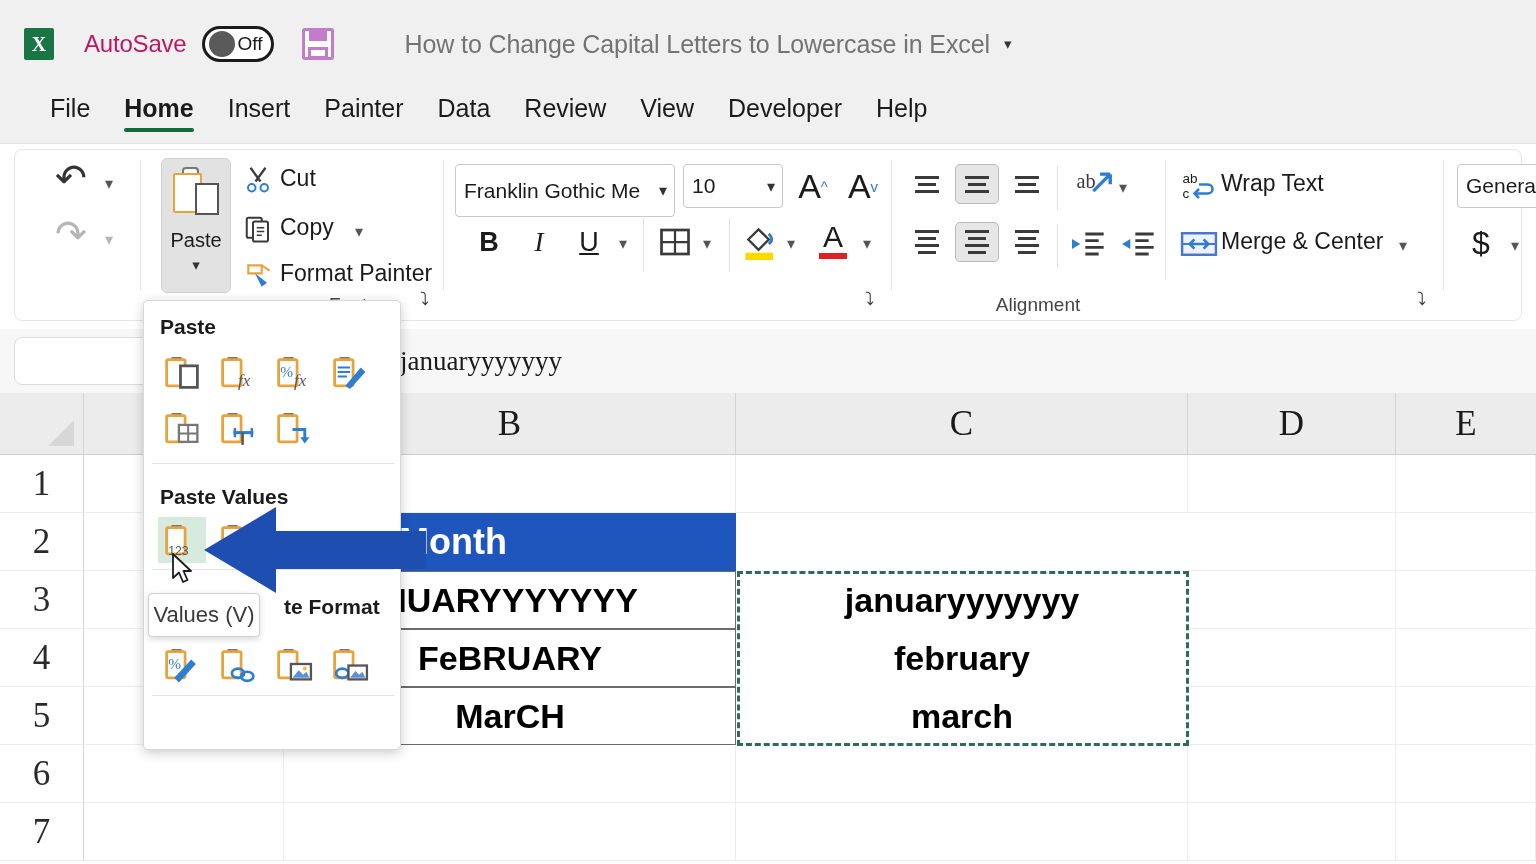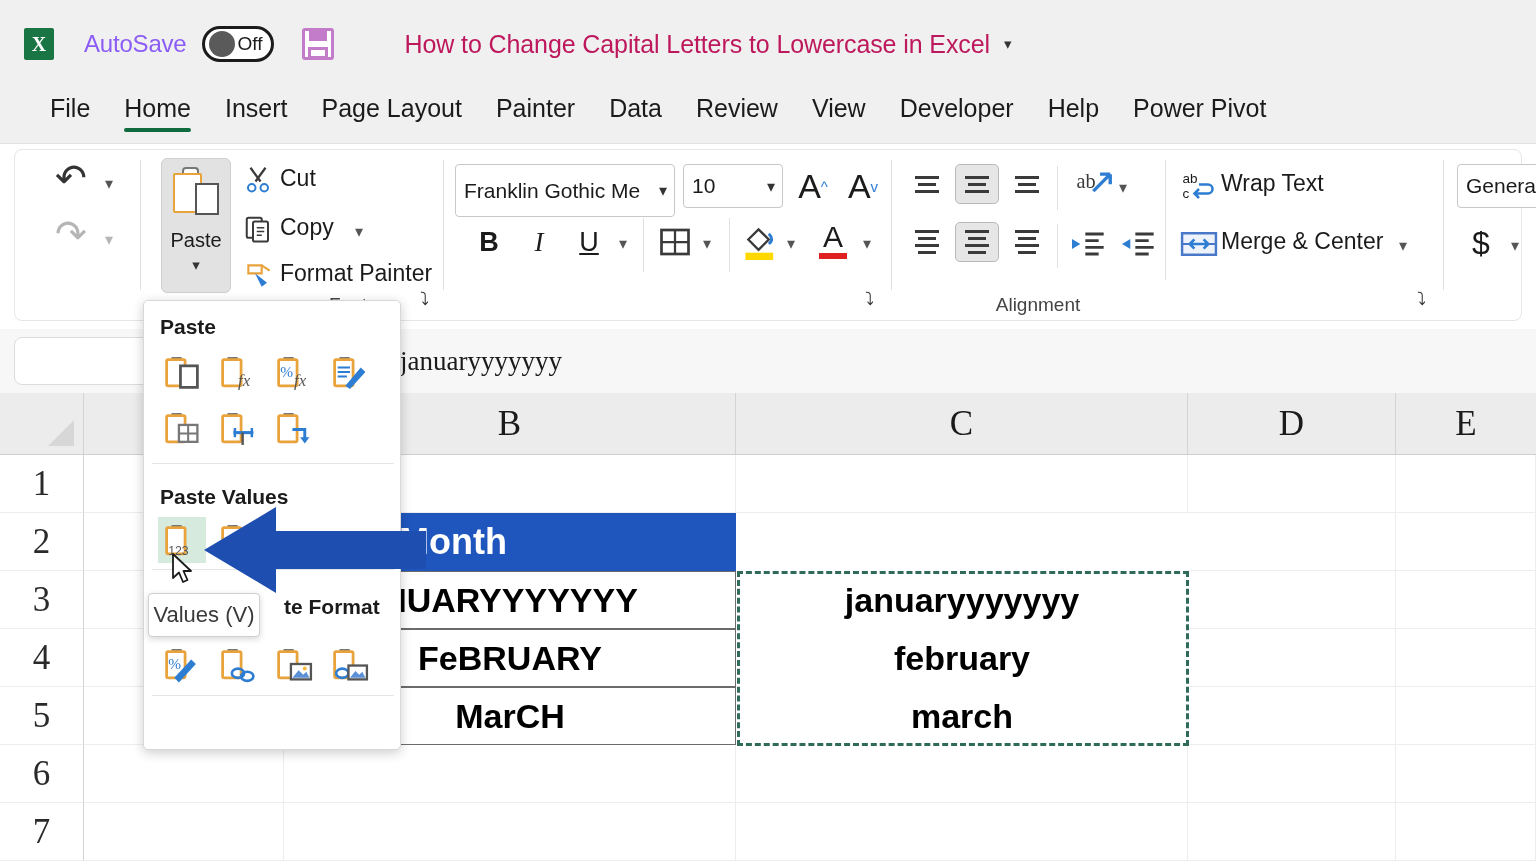--- a/index.html
+++ b/index.html
@@ -24,21 +24,21 @@
     position: absolute; left: 0; top: 2px; width: 30px; height: 32px;
     background: #1a7544; border-radius: 2px;
   }
   .excel-icon .xl {
     position: absolute; left: 0; top: 2px; width: 30px; height: 32px;
     color: #ffffff; font-size: 20px; font-weight: bold;
     display: flex; align-items: center; justify-content: center;
     font-family: "Liberation Serif", serif;
   }
   .autosave-label {
-    margin-left: 26px; font-size: 24px; color: #8b5cf6; letter-spacing: -0.2px;
+    margin-left: 26px; font-size: 24px; color: #be185d; letter-spacing: -0.2px;
   }
   .toggle {
     margin-left: 16px; width: 72px; height: 36px;
     border: 3px solid #1b1b1b; border-radius: 18px;
     background: #ffffff; position: relative;
     display: flex; align-items: center;
   }
   .toggle .knob {
     position: absolute; left: 4px; width: 26px; height: 26px;
     border-radius: 50%; background: #5a5a5a;
@@ -55,35 +55,35 @@
   }
   .save-icon .top {
     position: absolute; left: 9px; top: 4px; width: 18px; height: 11px;
     background: #c27cc9;
   }
   .save-icon .bot {
     position: absolute; left: 8px; bottom: 3px; width: 20px; height: 12px;
     border: 3px solid #c27cc9; background: #fff;
   }
   .doc-title {
-    margin-left: 68px; font-size: 25px; color: #be185d; letter-spacing: -0.1px;
+    margin-left: 68px; font-size: 25px; color: #737373; letter-spacing: -0.1px;
   }
   .title-caret { margin-left: 14px; font-size: 15px; color: #333; }
 
   
   .tabs {
     position: absolute; left: 0; top: 88px; width: 1536px; height: 55px;
     background: #f0f0f0; display: flex; align-items: flex-start;
     padding-left: 33px; padding-top: 4px;
   }
   .tab {
     font-size: 25px; color: #1b1b1b; padding: 2px 17px 4px 17px;
     position: relative; white-space: nowrap;
   }
-  .tab.active { font-weight: normal; }
+  .tab.active { font-weight: bold; }
   .tab.active::after {
     content: ""; position: absolute; left: 17px; right: 17px; bottom: -5px;
     height: 4px; background: #0f6b3d; border-radius: 2px;
   }
 
   
   .ribbon {
     position: absolute; left: 0; top: 143px; width: 1536px; height: 186px;
     background: #ffffff; border-top: 1px solid #e3e3e3;
   }
@@ -261,28 +261,26 @@
       <div class="bot"></div>
   </div>
   <div class="doc-title">How to Change Capital Letters to Lowercase in Excel</div>
   <div class="title-caret">▾</div>
 </div>
 
 <div class="tabs">
   <div class="tab">File</div>
   <div class="tab active">Home</div>
   <div class="tab">Insert</div>
-  <div class="tab">Page Layout</div>
   <div class="tab">Painter</div>
   <div class="tab">Data</div>
   <div class="tab">Review</div>
   <div class="tab">View</div>
   <div class="tab">Developer</div>
   <div class="tab">Help</div>
-  <div class="tab">Power Pivot</div>
 </div>
 
 <div class="ribbon">
   <div class="ribbon-inner">
 
     <div>
       <div class="undo-arrow" style="left:40px; top:6px;">↶</div>
       <div class="mini-caret" style="left:90px; top:24px;">▾</div>
       <div class="undo-arrow" style="left:40px; top:62px; color:#b5b5b5;">↷</div>
       <div class="mini-caret" style="left:90px; top:80px; color:#b5b5b5;">▾</div>

